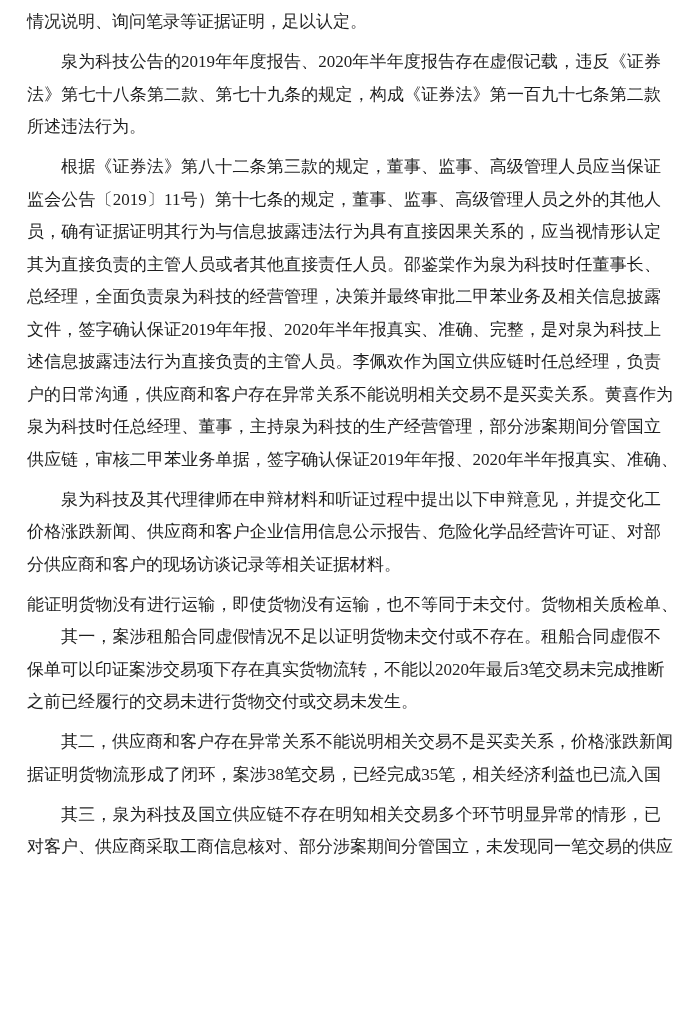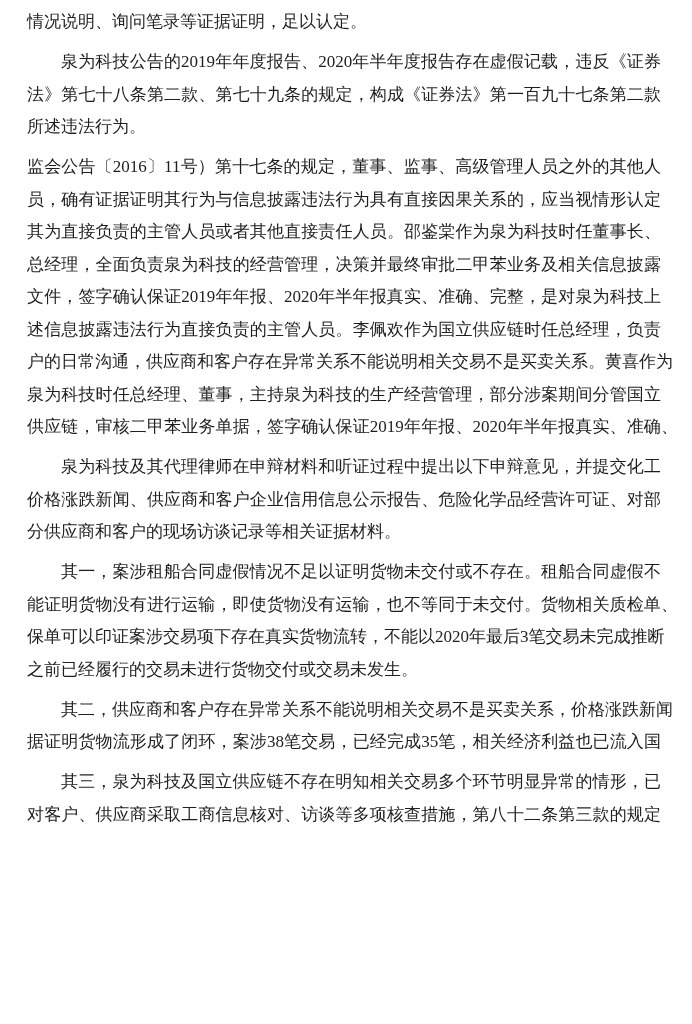--- a/index.html
+++ b/index.html
@@ -57,47 +57,48 @@
     <div class="line last">情况说明、询问笔录等证据证明，足以认定。</div>
   </div>
 
   <div class="para">
     <div class="line indent">泉为科技公告的2019年年度报告、2020年半年度报告存在虚假记载，违反《证券</div>
     <div class="line">法》第七十八条第二款、第七十九条的规定，构成《证券法》第一百九十七条第二款</div>
     <div class="line last">所述违法行为。</div>
   </div>
 
   <div class="para">
-    <div class="line">监会公告〔2016〕11号）第十七条的规定，董事、监事、高级管理人员之外的其他人</div>
+    <div class="line indent">根据《证券法》第八十二条第三款的规定，董事、监事、高级管理人员应当保证</div>
+    <div class="line">监会公告〔2019〕11号）第十七条的规定，董事、监事、高级管理人员之外的其他人</div>
     <div class="line">员，确有证据证明其行为与信息披露违法行为具有直接因果关系的，应当视情形认定</div>
     <div class="line">其为直接负责的主管人员或者其他直接责任人员。邵鉴棠作为泉为科技时任董事长、</div>
     <div class="line">总经理，全面负责泉为科技的经营管理，决策并最终审批二甲苯业务及相关信息披露</div>
     <div class="line">文件，签字确认保证2019年年报、2020年半年报真实、准确、完整，是对泉为科技上</div>
     <div class="line">述信息披露违法行为直接负责的主管人员。李佩欢作为国立供应链时任总经理，负责</div>
     <div class="line">户的日常沟通，供应商和客户存在异常关系不能说明相关交易不是买卖关系。黄喜作为</div>
     <div class="line">泉为科技时任总经理、董事，主持泉为科技的生产经营管理，部分涉案期间分管国立</div>
     <div class="line hang">供应链，审核二甲苯业务单据，签字确认保证2019年年报、2020年半年报真实、准确、</div>
   </div>
 
   <div class="para">
     <div class="line indent">泉为科技及其代理律师在申辩材料和听证过程中提出以下申辩意见，并提交化工</div>
     <div class="line">价格涨跌新闻、供应商和客户企业信用信息公示报告、危险化学品经营许可证、对部</div>
     <div class="line last">分供应商和客户的现场访谈记录等相关证据材料。</div>
   </div>
 
   <div class="para">
+    <div class="line hang">能证明货物没有进行运输，即使货物没有运输，也不等同于未交付。货物相关质检单、</div>
     <div class="line indent">其一，案涉租船合同虚假情况不足以证明货物未交付或不存在。租船合同虚假不</div>
-    <div class="line hang">能证明货物没有进行运输，即使货物没有运输，也不等同于未交付。货物相关质检单、</div>
     <div class="line">保单可以印证案涉交易项下存在真实货物流转，不能以2020年最后3笔交易未完成推断</div>
     <div class="line last">之前已经履行的交易未进行货物交付或交易未发生。</div>
   </div>
 
   <div class="para">
     <div class="line indent">其二，供应商和客户存在异常关系不能说明相关交易不是买卖关系，价格涨跌新闻</div>
     <div class="line">据证明货物流形成了闭环，案涉38笔交易，已经完成35笔，相关经济利益也已流入国</div>
   </div>
 
   <div class="para">
     <div class="line indent">其三，泉为科技及国立供应链不存在明知相关交易多个环节明显异常的情形，已</div>
-    <div class="line">对客户、供应商采取工商信息核对、访谈等多项核查措施，第八十二条第三款的规定</div>
+    <div class="line">对客户、供应商采取工商信息核对、部分涉案期间分管国立，未发现同一笔交易的供应</div>
   </div>
 
 </div>
 
 </body></html>

